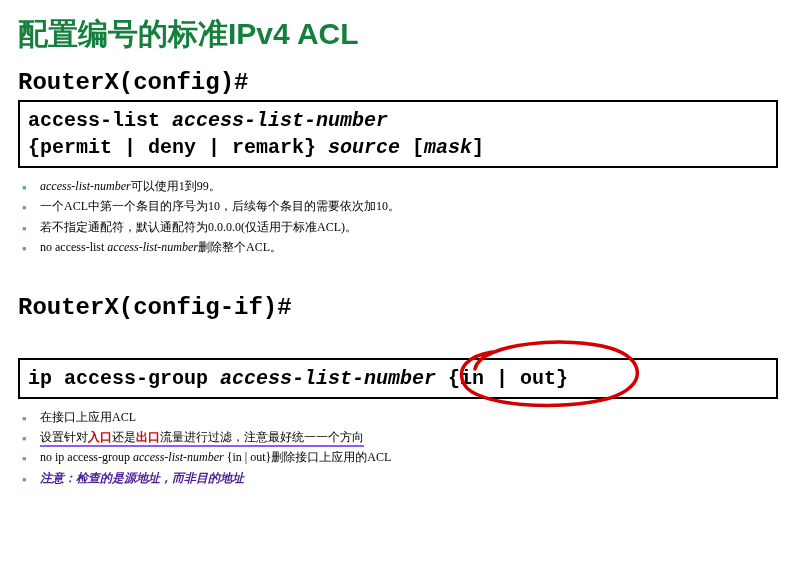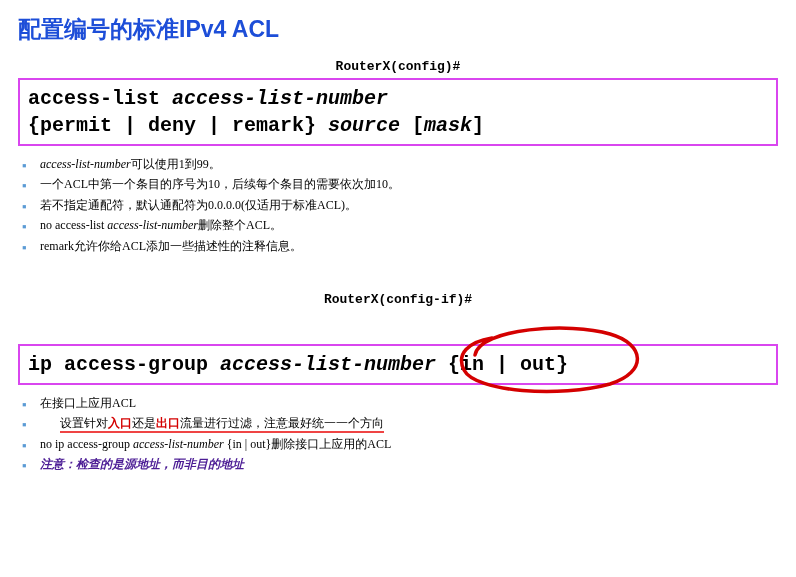--- a/index.html
+++ b/index.html
@@ -6,35 +6,34 @@
   body {
     margin: 0;
     padding: 14px 18px;
     width: 796px;
     background: #fff;
     font-family: "SimSun", "Songti SC", "Times New Roman", serif;
     font-size: 18px;
     color: #000;
   }
   .title {
-    color: #1d4ed8;
-    font-size: 23px;
+    color: #15803d;
+    font-size: 30px;
     font-weight: bold;
     font-family: "SimHei", "Microsoft YaHei", "Heiti SC", sans-serif;
     margin-bottom: 14px;
   }
   .prompt {
     font-family: "Courier New", monospace;
     font-weight: bold;
-    font-size: 13px;
+    font-size: 24px;
     margin-bottom: 4px;
-    text-align: center;
   }
   .syntax-box {
-    border: 2px solid #d946ef;
+    border: 2px solid #000000;
     padding: 5px 8px;
     font-family: "Courier New", monospace;
     font-weight: bold;
     font-size: 20px;
     line-height: 1.35;
     margin-bottom: 8px;
     position: relative;
   }
   .kw { font-style: normal; }
   .arg { font-style: italic; }
@@ -54,23 +53,22 @@
     color: #5b9bd5;
     position: absolute;
     left: 4px;
     top: 0;
     font-size: 13px;
     line-height: 1.9;
   }
   .ital { font-style: italic; }
   .red { color: #d40000; }
   .underline {
-    border-bottom: 2px solid #ef4444;
+    border-bottom: 2px solid #8b5cf6;
     padding-bottom: 1px;
-    margin-left: 20px;
   }
   .bold { font-weight: bold; }
   .warn {
     color: #4c1d95;
     font-style: italic;
     font-weight: bold;
   }
   .hand-circle {
     position: absolute;
     pointer-events: none;
@@ -90,21 +88,20 @@
 
 <ul class="notes">
   <li>
     <span class="ital">access-list-number</span><span>可以使用1到99。</span>
   </li>
   <li>一个ACL中第一个条目的序号为10，后续每个条目的需要依次加10。</li>
   <li>若不指定通配符，默认通配符为0.0.0.0(仅适用于标准ACL)。</li>
   <li>
     <span>no access-list </span><span class="ital">access-list-number</span><span>删除整个ACL。</span>
   </li>
-  <li>remark允许你给ACL添加一些描述性的注释信息。</li>
 </ul>
 
 <div style="height:18px"></div>
 
 <div class="prompt">RouterX(config-if)#</div>
 
 <div class="syntax-box" style="position:relative;margin-top:37px;">
   <span class="kw">ip access-group </span><span class="arg">access-list-number</span><span class="kw"> {in | out}</span>
   <svg class="hand-circle" style="left:420px; top:-26px; width:220px; height:78px;" viewBox="0 0 220 78">
     <path d="M 35 35

